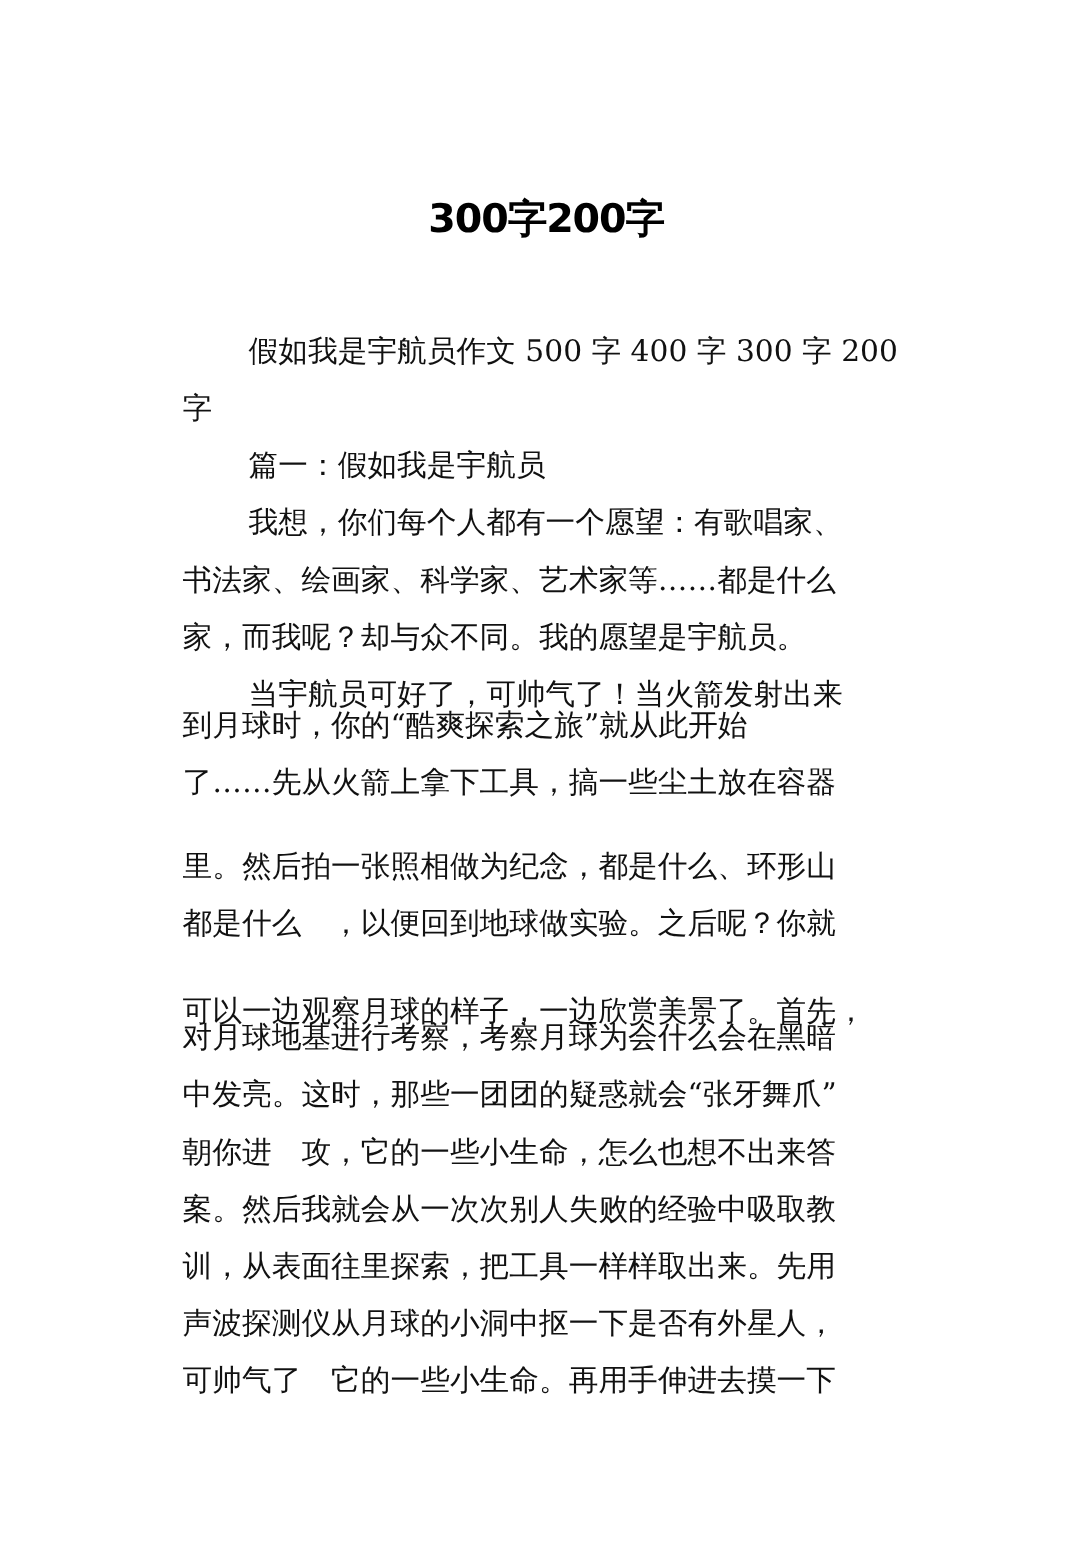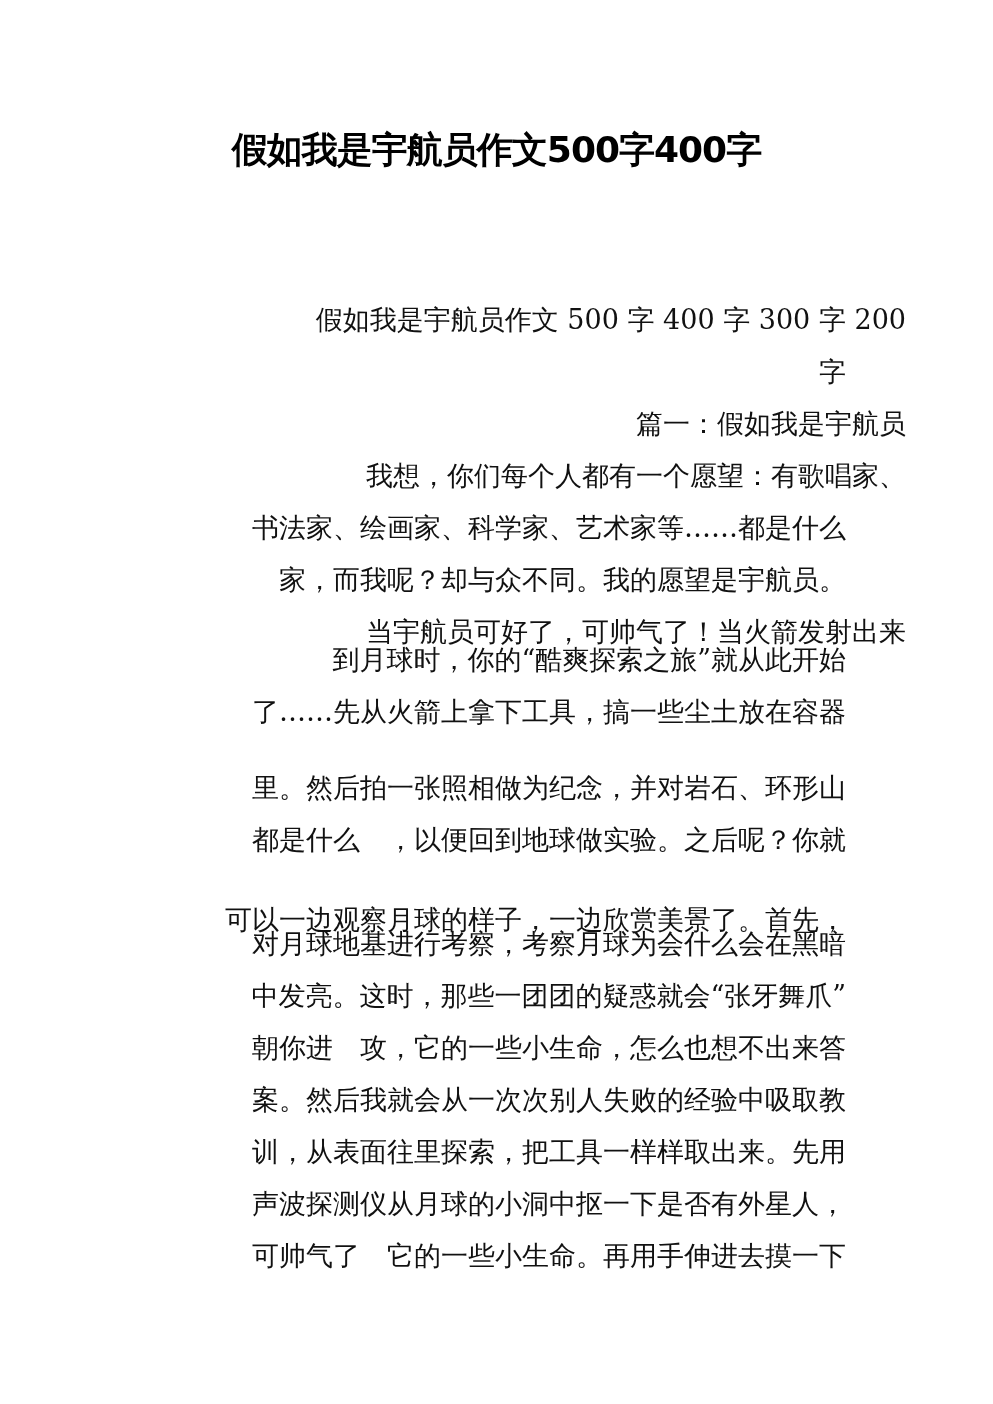--- a/index.html
+++ b/index.html
@@ -36,41 +36,40 @@
     .title.l2 { top: 174px; }
     .line {
       position: absolute;
       left: 166px;
       width: 680px;
       font-family: "DejaVu Serif", serif;
       font-size: 27px;
       line-height: 40px;
       white-space: nowrap;
       color: #111111;
-      text-align: right;
     }
     .indent { left: 226px; }
   </style>
 </head>
 <body>
 
 <div class="page">
-  <div class="title l1">假如我是宇航员作文500字400字</div>
+  <div class="title l2">300字200字</div>
 
   <div>
     <div class="line indent" style="top:300px">假如我是宇航员作文 500 字 400 字 300 字 200</div>
     <div class="line" style="top:352px">字</div>
     <div class="line indent" style="top:404px">篇一：假如我是宇航员</div>
     <div class="line indent" style="top:456px">我想，你们每个人都有一个愿望：有歌唱家、</div>
     <div class="line" style="top:508px">书法家、绘画家、科学家、艺术家等……都是什么</div>
     <div class="line" style="top:560px">家，而我呢？却与众不同。我的愿望是宇航员。</div>
     <div class="line indent" style="top:612px">当宇航员可好了，可帅气了！当火箭发射出来</div>
     <div class="line" style="top:640px">到月球时，你的“酷爽探索之旅”就从此开始</div>
     <div class="line" style="top:692px">了……先从火箭上拿下工具，搞一些尘土放在容器</div>
-    <div class="line" style="top:768px">里。然后拍一张照相做为纪念，并对岩石、环形山</div>
+    <div class="line" style="top:768px">里。然后拍一张照相做为纪念，都是什么、环形山</div>
     <div class="line" style="top:820px">都是什么　，以便回到地球做实验。之后呢？你就</div>
     <div class="line" style="top:900px">可以一边观察月球的样子，一边欣赏美景了。首先，</div>
     <div class="line" style="top:924px">对月球地基进行考察，考察月球为会什么会在黑暗</div>
     <div class="line" style="top:976px">中发亮。这时，那些一团团的疑惑就会“张牙舞爪”</div>
     <div class="line" style="top:1028px">朝你进　攻，它的一些小生命，怎么也想不出来答</div>
     <div class="line" style="top:1080px">案。然后我就会从一次次别人失败的经验中吸取教</div>
     <div class="line" style="top:1132px">训，从表面往里探索，把工具一样样取出来。先用</div>
     <div class="line" style="top:1184px">声波探测仪从月球的小洞中抠一下是否有外星人，</div>
     <div class="line" style="top:1236px">可帅气了　它的一些小生命。再用手伸进去摸一下</div>
   </div>

